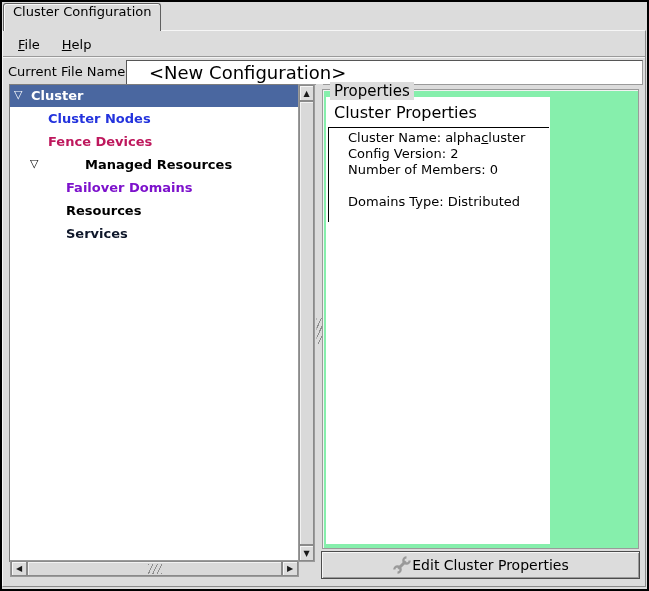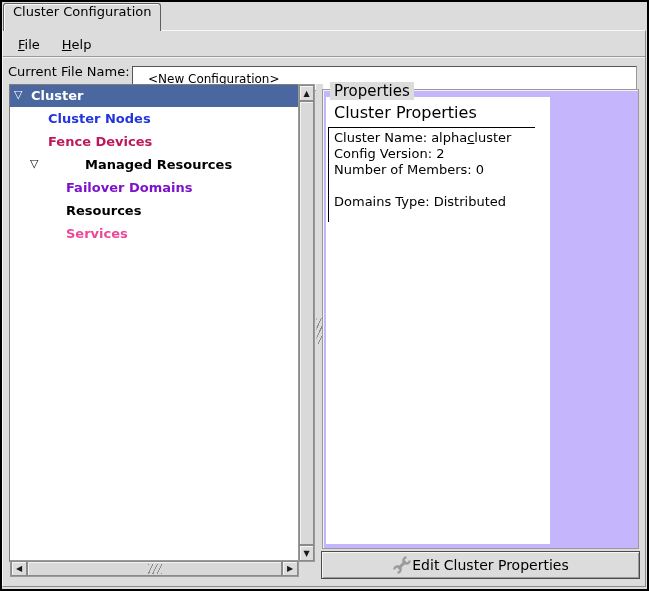--- a/index.html
+++ b/index.html
@@ -7,46 +7,46 @@
   .window{position:relative;width:645px;height:587px;border:2px solid #000;background:#dcdcdc;overflow:hidden;box-sizing:content-box;}
   
   .page{position:absolute;left:0;top:28px;right:1px;bottom:2px;border-top:1px solid #f6f6f6;border-left:1px solid #f6f6f6;border-right:1px solid #8a8a8a;border-bottom:1px solid #8a8a8a;}
   .tab{position:absolute;left:1px;top:1px;height:27px;padding:0 9px;background:#dcdcdc;border:1px solid #5f5f5f;border-bottom:none;border-radius:3px 3px 0 0;box-shadow:inset 1px 1px 0 #f8f8f8;z-index:5;display:flex;align-items:flex-start;font-size:13px;color:#000;}
   
   .menubar{position:absolute;left:1px;top:30px;right:2px;height:24px;border-bottom:1px solid #9a9a9a;box-shadow:0 1px 0 #f4f4f4;display:flex;align-items:center;gap:14px;padding-left:11px;font-size:13px;}
   .menu-item{padding:2px 4px;cursor:default;}
   .u{text-decoration:underline;}
   
   .filebar-label{position:absolute;left:6px;top:56px;height:26px;display:flex;align-items:center;font-size:13px;}
-  .entry{position:absolute;left:123px;top:57px;right:3px;height:23px;background:#fff;border:1px solid #9a9a9a;border-top-color:#565656;border-left-color:#565656;font-family:"DejaVu Sans","Liberation Sans",sans-serif;font-size:12px;padding:0 0 0 15px;margin:7px;box-sizing:content-box;}
+  .entry{position:absolute;left:123px;top:57px;right:3px;height:23px;background:#fff;border:1px solid #9a9a9a;border-top-color:#565656;border-left-color:#565656;font-family:"DejaVu Sans","Liberation Sans",sans-serif;font-size:18px;padding:0 0 0 22px;margin:1px;box-sizing:content-box;}
   
   .tree{position:absolute;left:7px;top:82px;width:289px;height:476px;background:#fff;border:1px solid #7d7d7d;overflow:hidden;}
   .tree-row{position:absolute;left:0;right:0;height:22px;font-size:13px;font-weight:bold;display:block;}
   .tree-row .expander{position:absolute;font-size:11px;font-weight:normal;top:3px;}
   .tree-row .lbl{position:absolute;top:3px;white-space:nowrap;}
   
   .vscroll{position:absolute;left:296px;top:82px;width:17px;height:478px;background:#c9c9c9;border:1px solid #9a9a9a;box-sizing:border-box;}
   .sb-btn{position:absolute;background:#dcdcdc;border:1px solid #8a8a8a;box-shadow:inset 1px 1px 0 #f6f6f6;display:flex;align-items:center;justify-content:center;font-size:8px;color:#1a1a1a;box-sizing:border-box;}
   .vscroll .up{left:0;top:0;width:15px;height:16px;}
   .vscroll .down{left:0;bottom:0;width:15px;height:16px;}
   .vscroll .thumb{position:absolute;left:0;top:16px;bottom:16px;width:15px;background:#d9d9d9;border:1px solid #8a8a8a;box-shadow:inset 1px 1px 0 #f2f2f2;box-sizing:border-box;}
   .hscroll{position:absolute;left:8px;top:558px;width:289px;height:17px;background:#c9c9c9;border:1px solid #9a9a9a;box-sizing:border-box;}
   .hscroll .left{left:0;top:0;width:16px;height:15px;}
   .hscroll .right{right:0;top:0;width:16px;height:15px;}
   .hscroll .thumb{position:absolute;left:16px;right:16px;top:0;height:15px;background:#d9d9d9;border:1px solid #8a8a8a;box-shadow:inset 1px 1px 0 #f2f2f2;box-sizing:border-box;}
   .grip{position:absolute;left:50%;top:50%;width:14px;height:10px;transform:translate(-50%,-50%);background-image:repeating-linear-gradient(115deg,#8d8d8d 0,#8d8d8d 1px,transparent 1px,transparent 4px);}
   
   .splitter{position:absolute;left:314px;top:82px;width:7px;height:494px;background:#dcdcdc;}
   .splitter .grip{width:7px;height:26px;background-image:repeating-linear-gradient(115deg,#8d8d8d 0,#8d8d8d 1px,transparent 1px,transparent 4px);}
   
-  .frame{position:absolute;left:320px;top:87px;width:317px;height:460px;border:1px solid #9a9a9a;box-shadow:inset 1px 1px 0 #f2f2f2;background:#c4b5fd;box-sizing:border-box;}
+  .frame{position:absolute;left:320px;top:87px;width:317px;height:460px;border:1px solid #9a9a9a;box-shadow:inset 1px 1px 0 #f2f2f2;background:#86efac;box-sizing:border-box;}
   .frame-label{position:absolute;left:328px;top:80px;background:#dcdcdc;padding:0 4px;font-size:15px;z-index:3;}
   .props-white{position:absolute;left:3px;top:7px;width:224px;bottom:4px;background:#fff;}
   .props-heading{margin:6px 0 5px 8px;font-size:16px;color:#000;}
-  .props-block{margin-left:2px;width:201px;border-top:1px solid #000;border-left:1px solid #000;padding:2px 0 12px 5px;font-size:13px;line-height:16px;}
+  .props-block{margin-left:2px;width:201px;border-top:1px solid #000;border-left:1px solid #000;padding:2px 0 12px 19px;font-size:13px;line-height:16px;}
   .prop-line{white-space:nowrap;}
   .blank-line{height:16px;}
   
   .edit-btn{position:absolute;left:319px;top:549px;width:319px;height:28px;background:#dcdcdc;border:1px solid #4c4c4c;box-shadow:inset 1px 1px 0 #f6f6f6,inset -1px -1px 0 #9a9a9a;display:flex;align-items:center;justify-content:center;font-size:14px;color:#000;box-sizing:border-box;cursor:default;}
   .edit-btn svg{display:block;}
 </style>
 </head>
 <body>
 
 <div class="window">
@@ -78,21 +78,21 @@
     <div class="tree-row" style="top: 69px; color: rgb(0, 0, 0);">
       <span class="expander" style="left:20px;">▽</span>
       <span class="lbl" style="left:38px;margin-left:37px;">Managed Resources</span>
     </div>
     <div class="tree-row" style="top: 92px; color: rgb(125, 18, 204);">
       <span class="lbl" style="left:56px;">Failover Domains</span>
     </div>
     <div class="tree-row" style="top: 115px; color: #000000;">
       <span class="lbl" style="left:56px;">Resources</span>
     </div>
-    <div class="tree-row" style="top: 138px; color: #ec4899; padding-left: 39px;">
+    <div class="tree-row" style="top: 138px; color: #0f172a; padding-left: 39px;">
       <span class="lbl" style="left:56px;">Services</span>
     </div>
   </div>
 
   <div class="vscroll">
     <div class="sb-btn up">▲</div>
     <div class="thumb"></div>
     <div class="sb-btn down">▼</div>
   </div>
 

